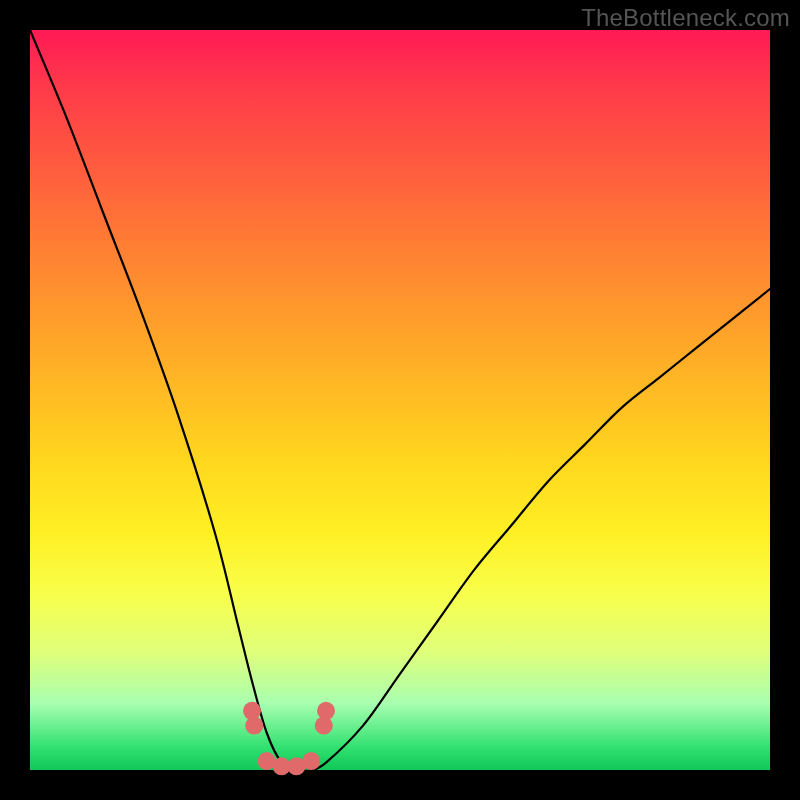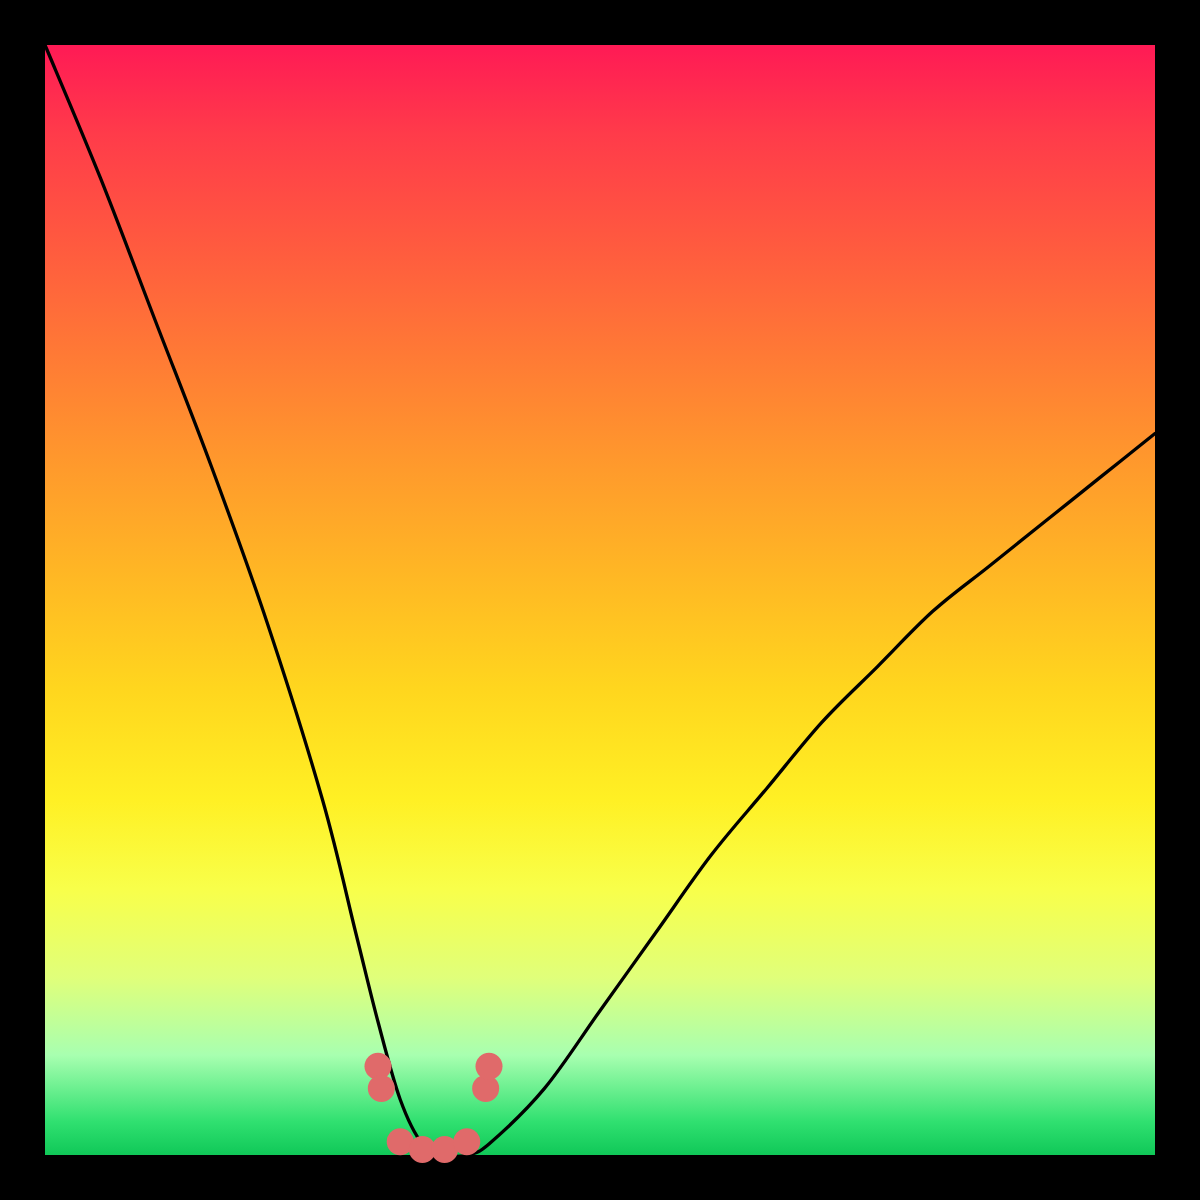--- a/index.html
+++ b/index.html
@@ -57,20 +57,21 @@
     left: 0;
     width: 740px;
     height: 740px;
     overflow: visible;
   }
 </style>
 </head>
 <body>
 
 <div class="frame">
+  <div class="watermark">TheBottleneck.com</div>
 
   <div class="plot">
     <svg class="curve" viewBox="0 0 740 740" preserveAspectRatio="none">
       <path fill="none" stroke="#000000" stroke-width="2.2" stroke-linecap="round" d="M 0 0 C 6.166666666666667 14.799999999999992, 24.666666666666664 57.966666666666626, 37 88.79999999999995 C 49.333333333333336 119.63333333333328, 61.666666666666664 152.93333333333334, 74 185 C 86.33333333333333 217.06666666666666, 98.66666666666667 247.89999999999998, 111 281.2 C 123.33333333333333 314.5, 135.66666666666666 347.8, 148 384.8 C 160.33333333333334 421.8, 175.13333333333333 468.66666666666663, 185 503.2 C 194.86666666666667 537.7333333333333, 201.03333333333336 567.3333333333334, 207.20000000000002 592 C 213.36666666666667 616.6666666666666, 217.06666666666666 632.7, 222 651.2 C 226.93333333333334 669.7, 231.86666666666667 689.4333333333334, 236.8 703 C 241.73333333333335 716.5666666666666, 246.66666666666669 726.4333333333334, 251.60000000000002 732.6 C 256.53333333333336 738.7666666666667, 261.46666666666664 738.7666666666667, 266.4 740 C 271.3333333333333 741.2333333333333, 276.26666666666665 741.2333333333333, 281.2 740 C 286.1333333333333 738.7666666666667, 287.3666666666667 740, 296 732.6 C 304.6333333333333 725.2, 320.6666666666667 710.4000000000001, 333 695.6 C 345.3333333333333 680.8, 357.66666666666663 661.0666666666666, 370 643.8 C 382.33333333333337 626.5333333333333, 394.66666666666674 609.2666666666667, 407.00000000000006 592 C 419.33333333333337 574.7333333333333, 431.6666666666667 556.2333333333333, 444 540.2 C 456.3333333333333 524.1666666666667, 468.6666666666667 510.59999999999997, 481 495.79999999999995 C 493.3333333333333 480.99999999999994, 505.6666666666667 464.96666666666664, 518 451.4 C 530.3333333333334 437.8333333333333, 542.6666666666666 426.7333333333333, 555 414.4 C 567.3333333333334 402.06666666666666, 579.6666666666666 388.50000000000006, 592 377.40000000000003 C 604.3333333333334 366.3, 616.6666666666666 357.66666666666663, 629 347.79999999999995 C 641.3333333333334 337.9333333333333, 653.6666666666666 328.0666666666667, 666 318.20000000000005 C 678.3333333333334 308.33333333333337, 690.6666666666666 298.4666666666667, 703 288.6 C 715.3333333333334 278.73333333333335, 733.8333333333334 263.93333333333334, 740 259"></path>
       <g>
           <circle cx="222" cy="680.8" r="9" fill="#e06a6a"></circle>
           <circle cx="224.22" cy="695.6" r="9" fill="#e06a6a"></circle>
           <circle cx="236.8" cy="731.12" r="9" fill="#e06a6a"></circle>
           <circle cx="251.60000000000002" cy="736.3" r="9" fill="#e06a6a"></circle>
           <circle cx="266.4" cy="736.3" r="9" fill="#e06a6a"></circle>

